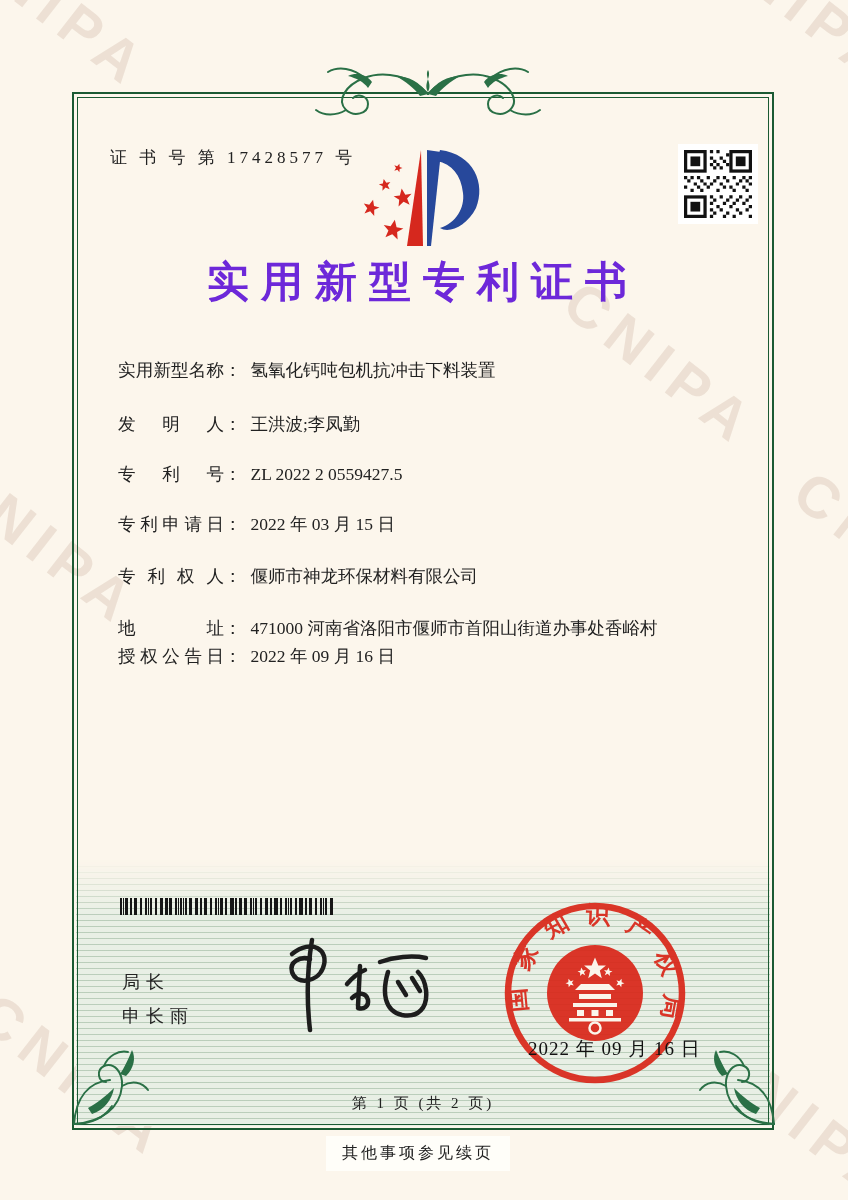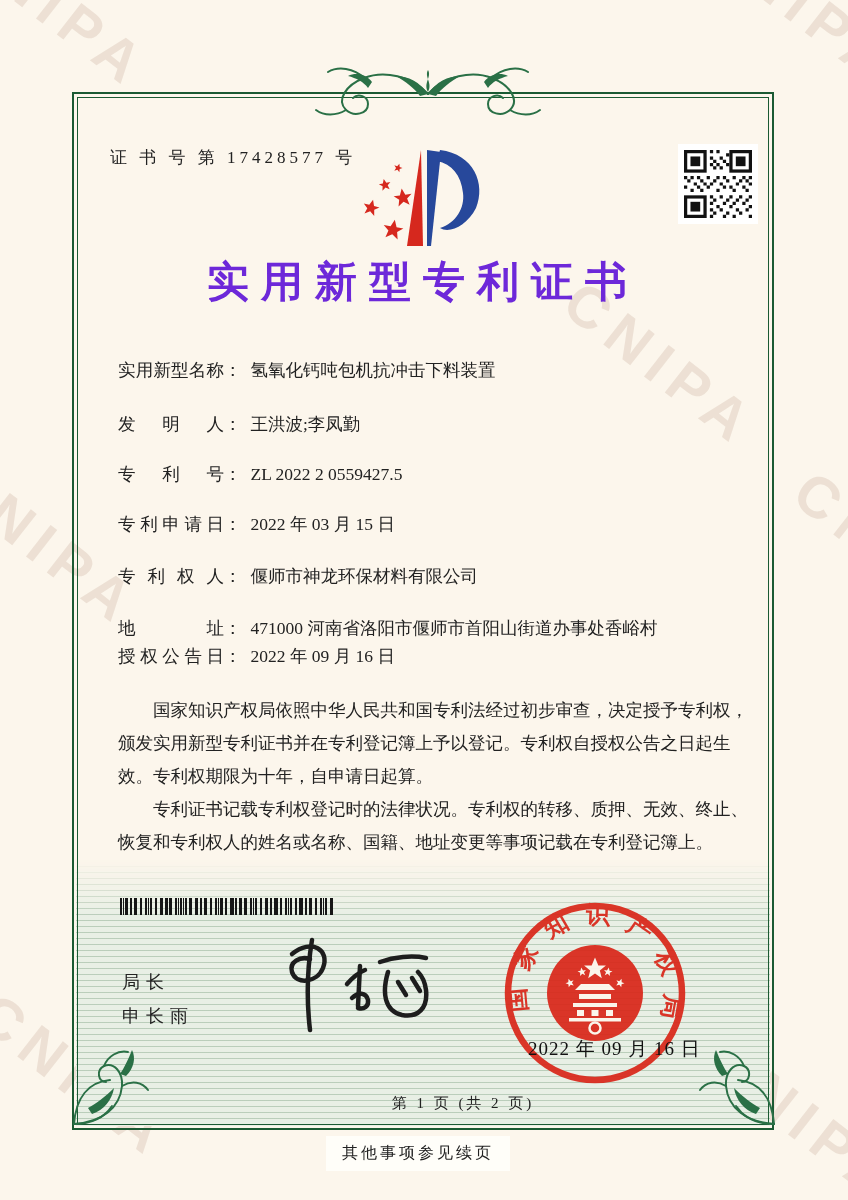--- a/index.html
+++ b/index.html
@@ -37,21 +37,21 @@
        repeating-linear-gradient(90deg,#161616 0 2px,transparent 2px 5px),
        repeating-linear-gradient(90deg,#161616 0 1px,transparent 1px 7px),
        repeating-linear-gradient(90deg,transparent 0 3px,#161616 3px 4px,transparent 4px 11px);}
   .bureau-title{position:absolute;left:122px;top:970px;font-size:18px;letter-spacing:6px;z-index:4;}
   .bureau-name{position:absolute;left:122px;top:1004px;font-size:18px;letter-spacing:6px;z-index:4;}
   .signature{position:absolute;left:252px;top:932px;z-index:5;}
   .seal{position:absolute;left:500px;top:898px;z-index:5;opacity:0.93;}
   .seal-date{position:absolute;left:528px;top:1036px;font-size:19px;letter-spacing:1px;
              color:#111;z-index:6;white-space:nowrap;}
   .page-num{position:absolute;left:72px;top:1094px;width:702px;text-align:center;
-            font-size:15px;letter-spacing:3px;z-index:4;margin-left:40px;}
+            font-size:15px;letter-spacing:3px;z-index:4;}
   .cont-note{position:absolute;left:326px;top:1136px;background:#fffef9;padding:7px 16px;
              font-size:16px;letter-spacing:3px;z-index:4;}
   .orn{position:absolute;z-index:3;pointer-events:none;}
   .orn-top{left:306px;top:60px;}
   .orn-bl{left:62px;top:1036px;transform:scaleX(-1);}
   .orn-br{left:686px;top:1036px;}
 </style>
 </head>
 <body>
 
@@ -170,24 +170,20 @@
   <div class="frow" style="top:564px">
     <span class="flabel">专利权人</span><span>：</span><span class="fvalue">偃师市神龙环保材料有限公司</span>
   </div>
   <div class="frow" style="top:616px">
     <span class="flabel">地址</span><span>：</span><span class="fvalue">471000  河南省洛阳市偃师市首阳山街道办事处香峪村</span>
   </div>
   <div class="frow" style="top:644px">
     <span class="flabel">授权公告日</span><span>：</span><span class="fvalue">2022 年 09 月 16 日</span>
   </div>
 
-  <div class="bodytext">
-    <p>国家知识产权局依照中华人民共和国专利法经过初步审查，决定授予专利权，颁发实用新型专利证书并在专利登记簿上予以登记。专利权自授权公告之日起生效。专利权期限为十年，自申请日起算。</p>
-    <p>专利证书记载专利权登记时的法律状况。专利权的转移、质押、无效、终止、恢复和专利权人的姓名或名称、国籍、地址变更等事项记载在专利登记簿上。</p>
-  </div>
 
   <div class="barcode"></div>
   <div class="bureau-title">局长</div>
   <div class="bureau-name">申长雨</div>
 
   <svg class="signature" width="195" height="105" viewBox="0 0 195 105">
     <g stroke="#1d1d1d" stroke-width="4.5" fill="none" stroke-linecap="round" stroke-linejoin="round">
       <path d="M60,8 C56,32 54,64 58,98"></path>
       <path d="M40,22 C60,6 78,18 71,36 C65,51 44,53 40,40 C37,30 48,24 58,27"></path>
       <path d="M95,52 C102,44 108,40 113,38"></path>

